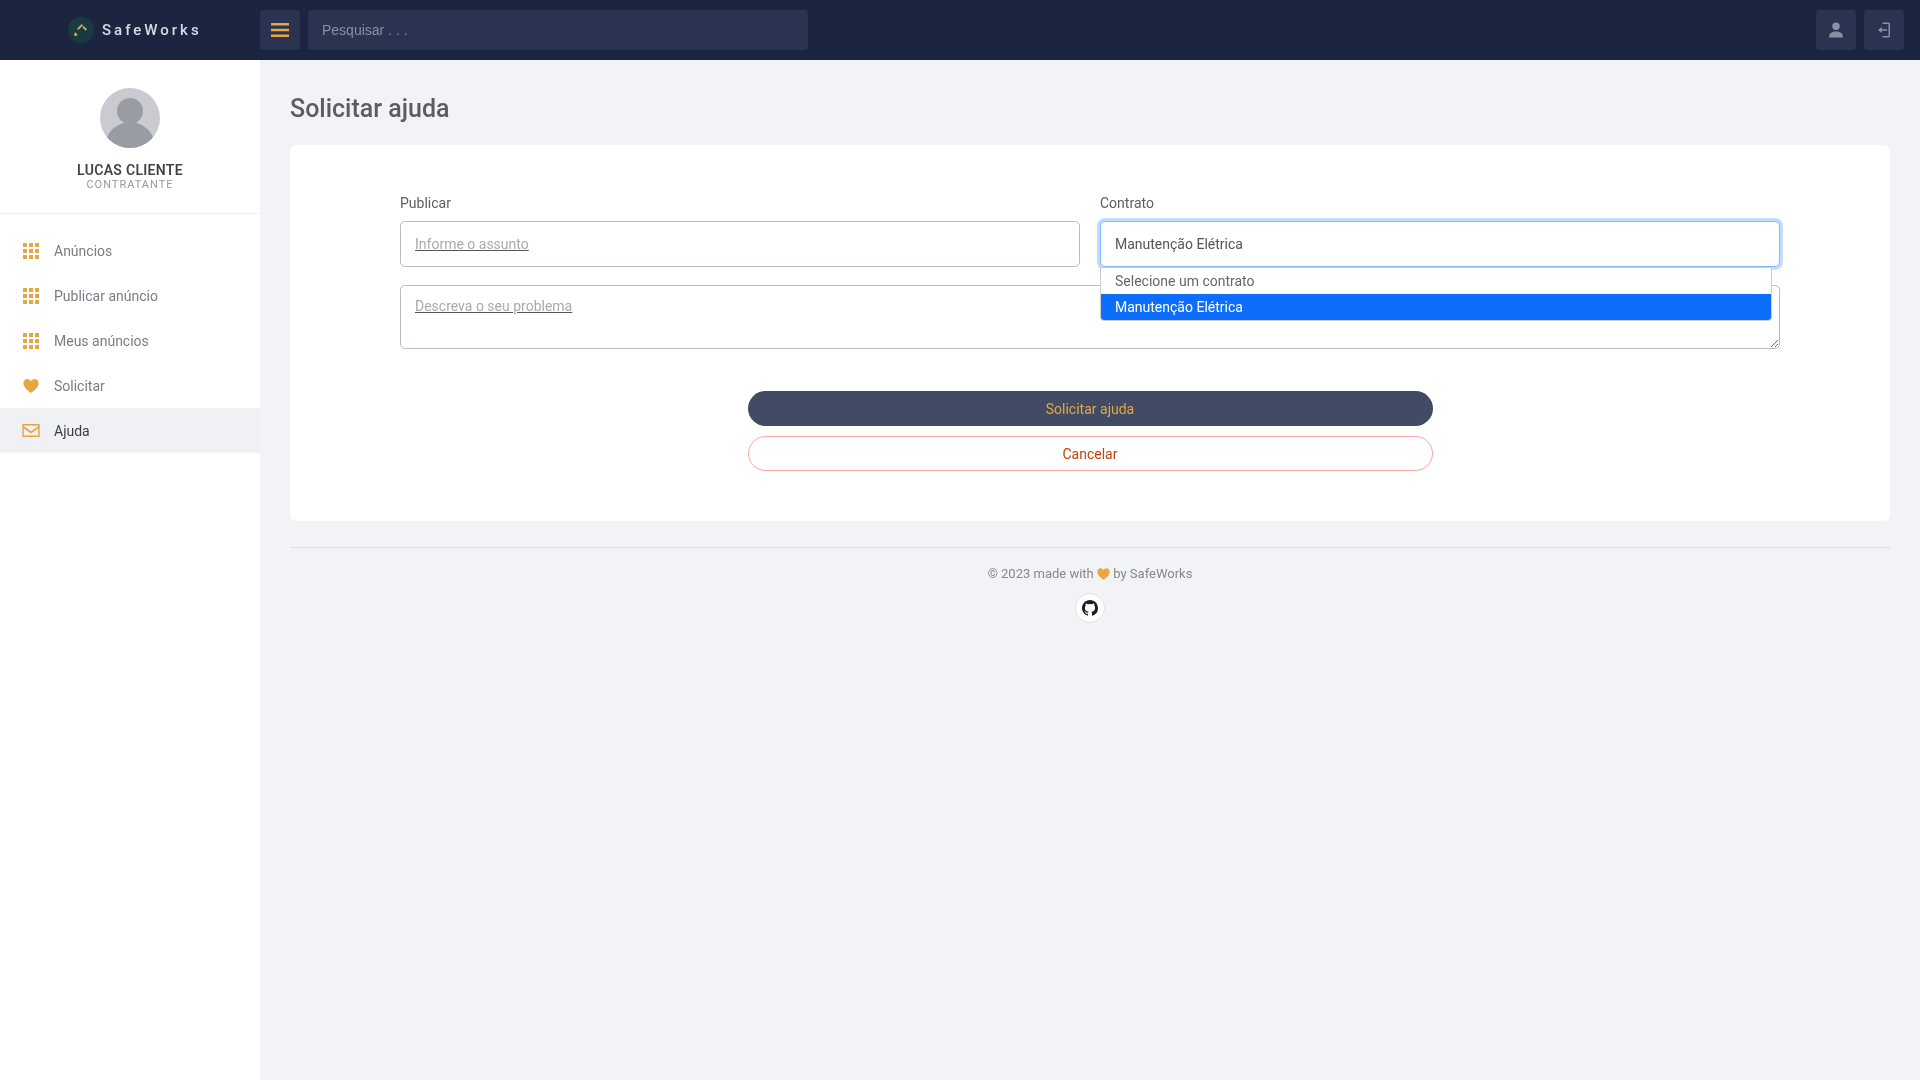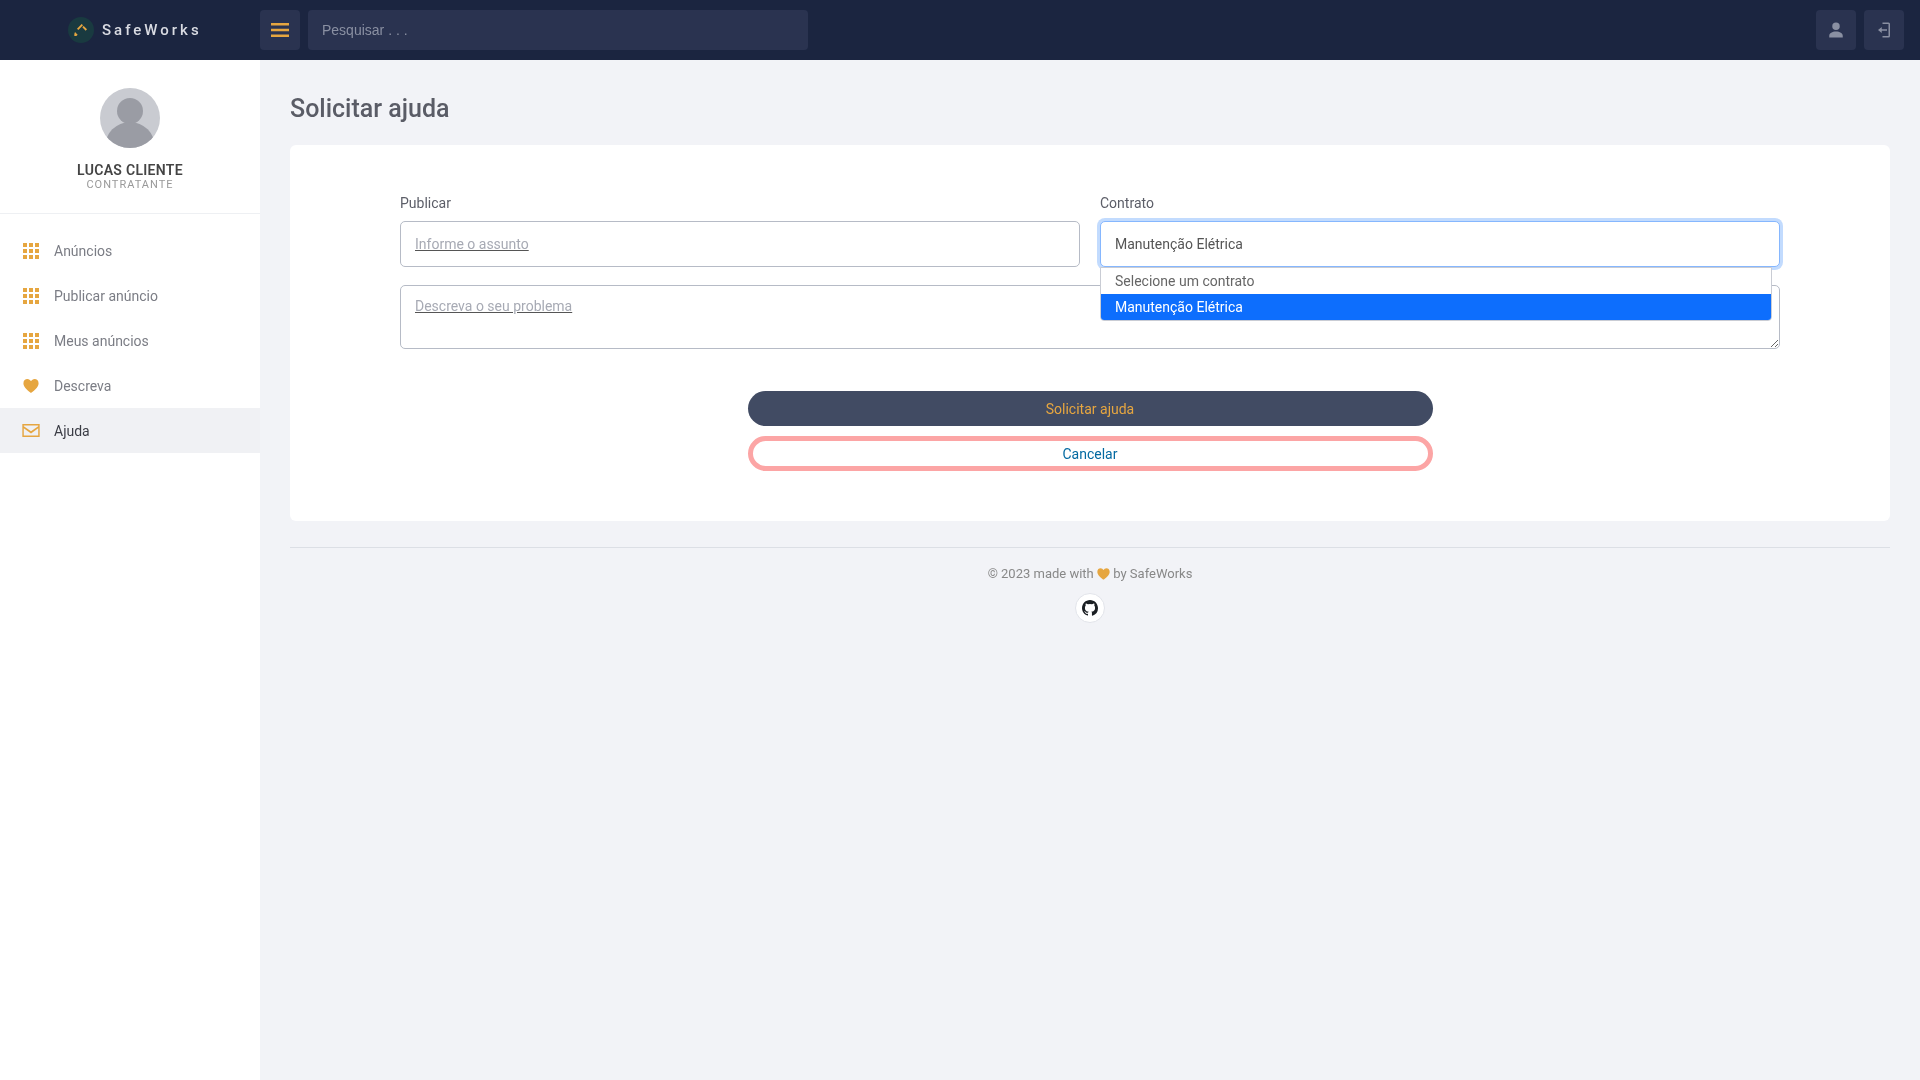--- a/index.html
+++ b/index.html
@@ -257,22 +257,22 @@
       cursor: pointer;
       border: none;
       font-family: inherit;
     }
     .btn-primary {
       background: #414b63;
       color: #e6a640;
     }
     .btn-secondary {
       background: #fff;
-      border: 5px solid #fca5a5;
-      color: #0369a1;
+      border: 1px solid #fca5a5;
+      color: #c2410c;
     }
     .footer {
       text-align: center;
       margin-top: 26px;
       font-size: 13px;
       color: #888;
       border-top: 1px solid #dcdfe5;
       padding-top: 18px;
     }
     .footer-link { color: #888; }
@@ -354,21 +354,21 @@
             </svg>
           </span>
         <span>Meus anúncios</span>
       </div>
       <div class="nav-item">
         <span class="nav-icon">
             <svg width="16" height="14" viewBox="0 0 24 21">
               <path fill="#e6a640" d="M12 21s-9-6-11-12C-.5 3 3 0 6.5 0 9 0 11 2 12 3c1-1 3-3 5.5-3C21 0 24.5 3 23 9c-2 6-11 12-11 12z"></path>
             </svg>
           </span>
-        <span>Descreva</span>
+        <span>Solicitar</span>
       </div>
       <div class="nav-item active">
         <span class="nav-icon">
             <svg width="18" height="13" viewBox="0 0 24 18">
               <path fill="#e6a640" d="M0 0h24v18H0V0zm2 2v1l10 7 10-7V2H2zm0 4v10h20V6l-10 7L2 6z"></path>
             </svg>
           </span>
         <span>Ajuda</span>
       </div>
     </div>

